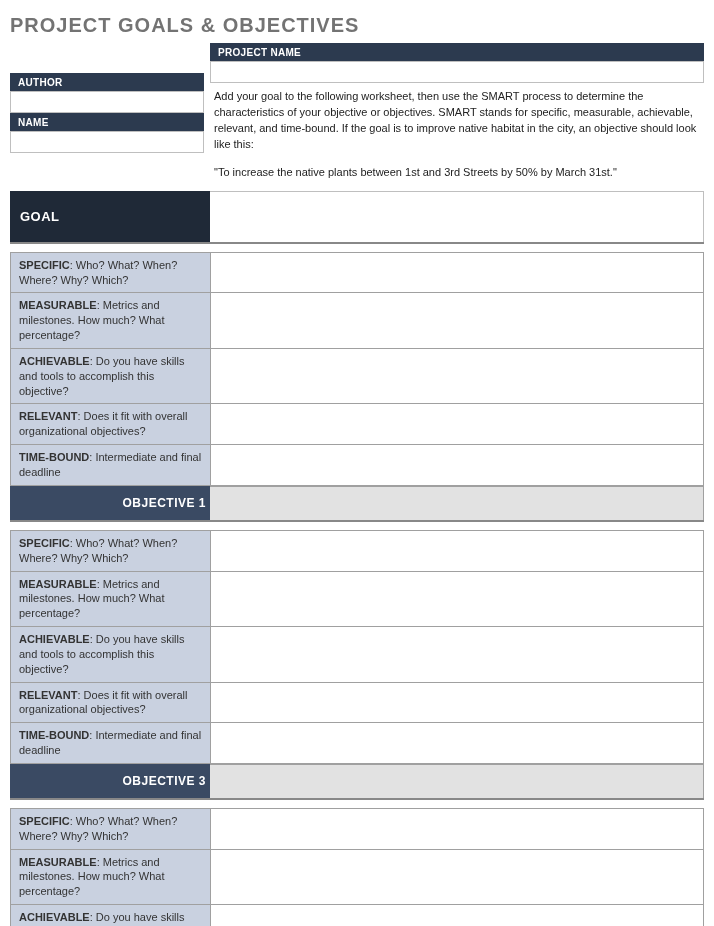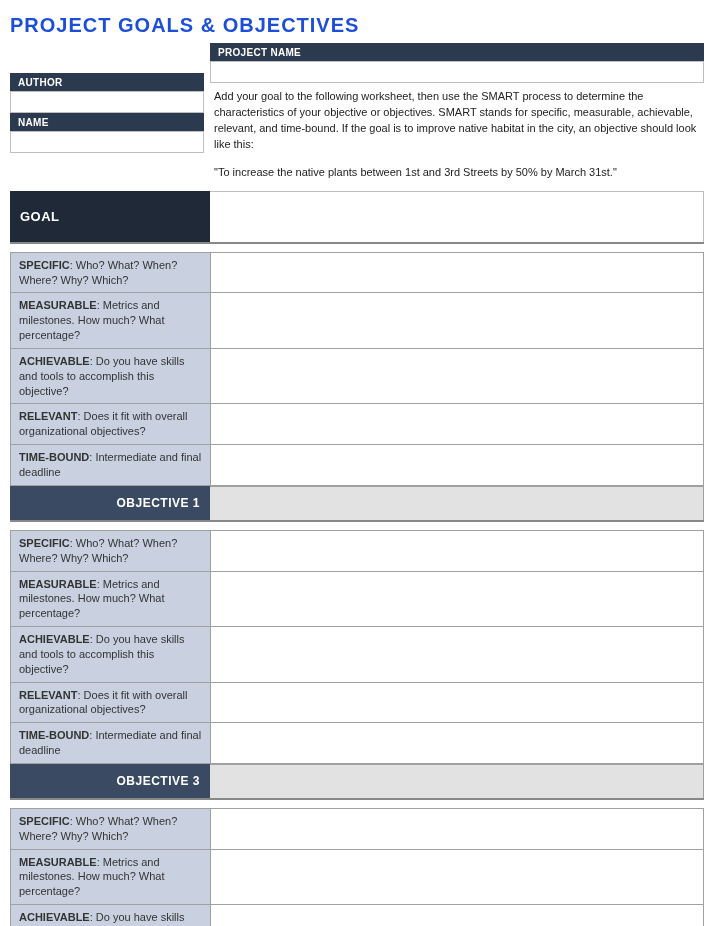--- a/index.html
+++ b/index.html
@@ -8,21 +8,21 @@
     background: #fff;
     width: 714px;
     padding: 14px 10px 20px 10px;
     font-size: 11px;
     color: #333;
   }
   .page-title {
     font-size: 20px;
     font-weight: bold;
     letter-spacing: 1px;
-    color: #1d4ed8;
+    color: #737373;
     margin-bottom: 6px;
   }
   .top-grid {
     display: grid;
     grid-template-columns: 194px 1fr;
     column-gap: 6px;
     margin-bottom: 10px;
   }
   .left-col { display: flex; flex-direction: column; }
   .right-col { display: flex; flex-direction: column; }
@@ -106,21 +106,21 @@
     grid-template-columns: 200px 1fr;
     border-bottom: 2px solid #888;
   }
   .obj-label {
     background: #3a4a63;
     color: #fff;
     font-weight: bold;
     font-size: 12px;
     letter-spacing: 0.5px;
     text-align: right;
-    padding: 10px 10px 10px 10px;
+    padding: 10px 4px 10px 10px;
   }
   .obj-value {
     background: #e2e2e2;
     border-top: 1px solid #a0a0a0;
     border-right: 1px solid #a0a0a0;
   }
 </style>
 </head>
 <body>
 

